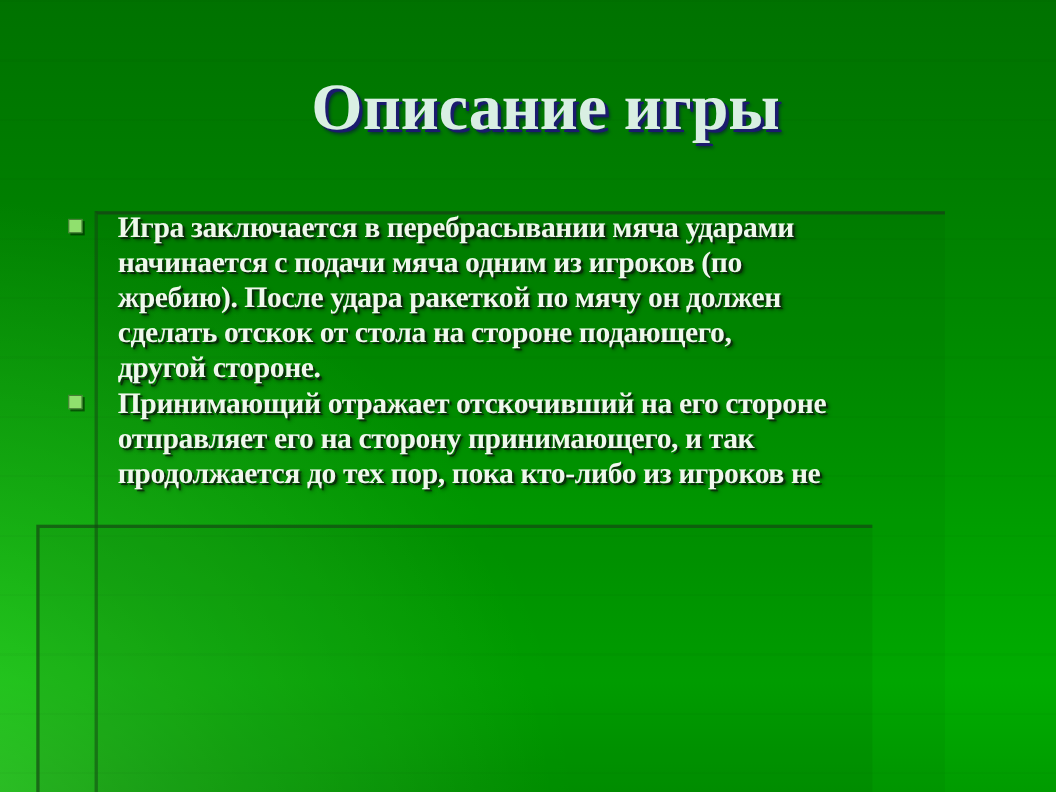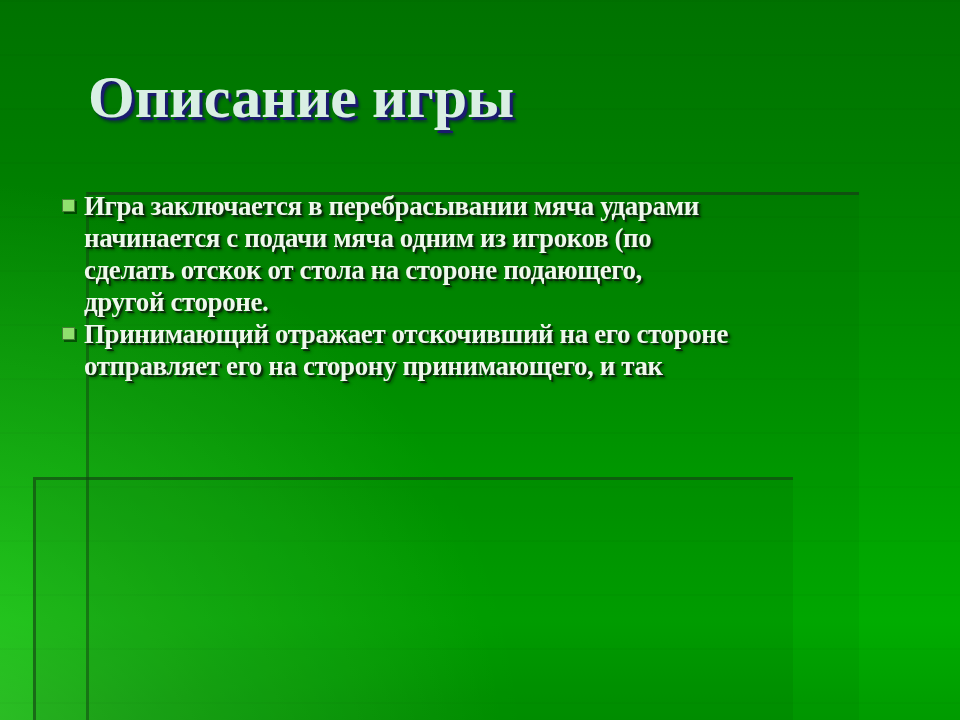--- a/index.html
+++ b/index.html
@@ -36,20 +36,21 @@
     position:absolute;
     left:33px; top:477px;
     width:757px; height:243px;
     background:rgba(0,40,0,0.08);
     border-top:3px solid rgba(20,70,20,0.65);
     border-left:3px solid rgba(20,70,20,0.65);
   }
   .title{
     position:absolute;
     left:88px; top:60px; width:816px;
+    text-align:center;
     font-size:60px; line-height:74px;
     font-weight:bold;
     letter-spacing:0px;
     color:#d9efe3;
     text-shadow:3px 3px 0 #1b1b6e, 4px 5px 3px rgba(10,10,70,0.55);
   }
   .content{
     position:absolute;
     left:62px; top:190px; width:830px;
   }
@@ -59,21 +60,21 @@
   }
   .bullet-sq{
     flex:0 0 auto;
     width:11px;height:11px;
     margin:9px 0 0 0;
     background:#90e06e;
     border:1px solid rgba(10,50,10,0.55);
     box-shadow:2px 2px 0 rgba(0,25,0,0.55);
   }
   .bullet-lines{
-    margin-left:9px;
+    margin-left:32px;
   }
   .text-line{
     height:32px; line-height:32px;
     white-space:nowrap;
     font-size:27px;
     font-weight:bold;
     letter-spacing:-0.4px;
     color:#eff8ec;
     text-shadow:2px 2px 0 rgba(12,40,12,0.85), 3px 3px 3px rgba(0,20,0,0.55);
   }
@@ -88,25 +89,27 @@
   <div class="panel-lower"></div>
 
   <div class="title">Описание игры</div>
 
   <div class="content">
       <div class="bullet-item">
         <span class="bullet-sq"></span>
         <div class="bullet-lines">
           <div class="text-line">Игра заключается в перебрасывании мяча ударами</div>
           <div class="text-line">начинается с подачи мяча одним из игроков (по</div>
+          <div class="text-line">жребию). После удара ракеткой по мячу он должен</div>
           <div class="text-line">сделать отскок от стола на стороне подающего,</div>
           <div class="text-line">другой стороне.</div>
         </div>
       </div>
       <div class="bullet-item">
         <span class="bullet-sq"></span>
         <div class="bullet-lines">
           <div class="text-line">Принимающий отражает отскочивший на его стороне</div>
           <div class="text-line">отправляет его на сторону принимающего, и так</div>
+          <div class="text-line">продолжается до тех пор, пока кто-либо из игроков не</div>
         </div>
       </div>
     </div>
 </div>
 
 </body></html>

